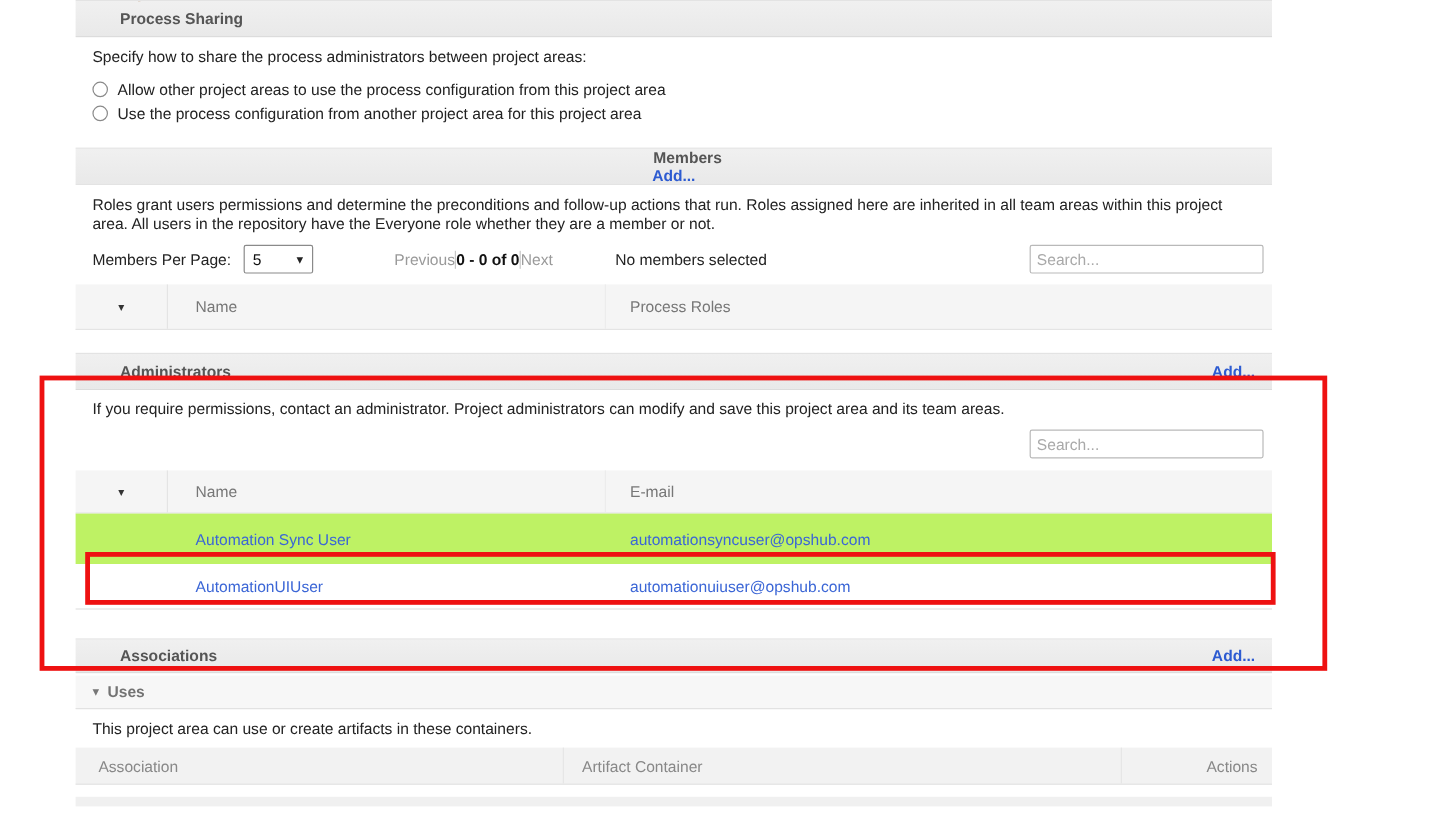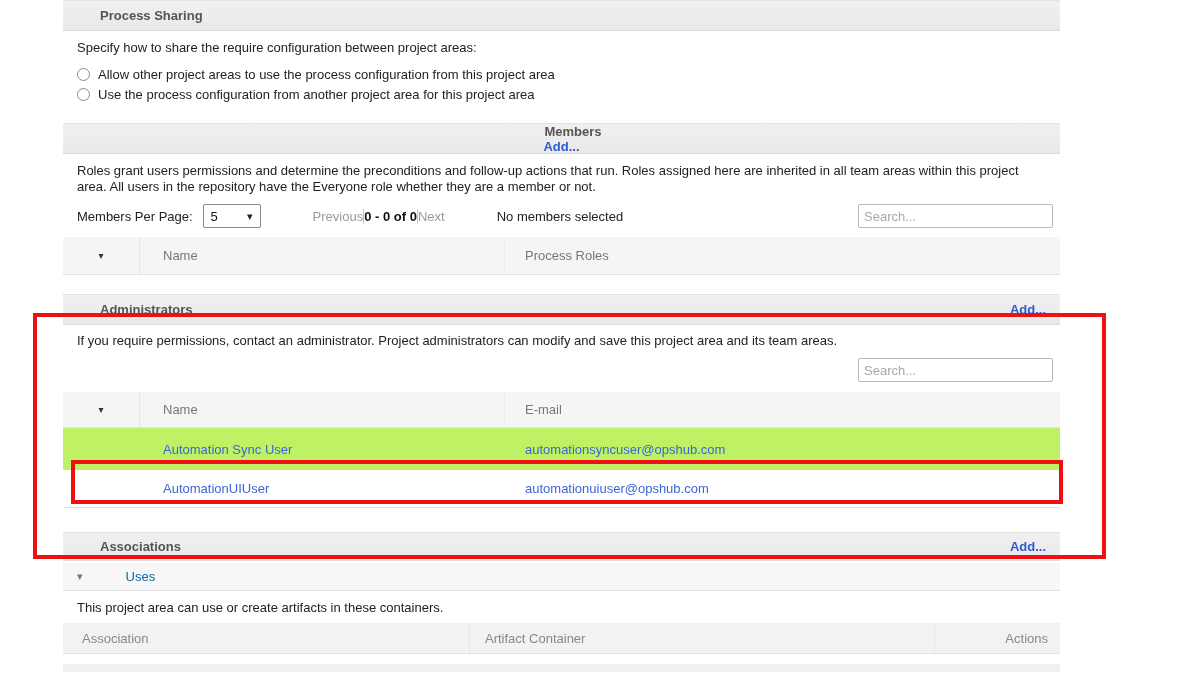--- a/index.html
+++ b/index.html
@@ -42,21 +42,21 @@
 
   .perpage-row { margin-top: 8px; height: 26px; display: flex; align-items: center; padding-left: 14px; position: relative; }
   .perpage-label { color: #222; }
   .select-box {
     margin-left: 10px; width: 58px; height: 24px;
     border: 1px solid #8a8a8a; border-radius: 2px; background: #fff;
     display: flex; align-items: center; justify-content: space-between;
     padding: 0 7px; cursor: pointer; color: #111;
   }
   .select-caret { font-size: 11px; color: #222; }
-  .pager { display: flex; align-items: flex-start; margin-left: 52px; }
+  .pager { display: flex; align-items: flex-start; margin-left: 68px; }
   .pager .muted { color: #9a9a9a; }
   .pager .vbar { color: #bbb; width: 1px; height: 15px; background: #c7c7c7; display: inline-block; }
   .pager .range { font-weight: bold; color: #111; }
   .selection-status { margin-left: 52px; color: #222; }
 
   .search-input {
     position: absolute; right: 7px; width: 195px; height: 24px;
     border: 1px solid #b9b9b9; border-radius: 2px; padding: 0 5px;
     font-family: "Liberation Sans", sans-serif; font-size: 13px; color: #333;
   }
@@ -87,21 +87,21 @@
   .data-row .cell-email { flex: 1; padding-left: 20px; }
   .row-link { color: #3b66d6; text-decoration: none; cursor: pointer; }
 
   .bar-assoc { margin-top: 24px; height: 29px; }
   .uses-bar {
     margin-top: 2px; height: 28px; background: #f7f7f7;
     border-bottom: 1px solid #e2e2e2;
     display: flex; align-items: center; gap: 7px; padding: 0 14px;
   }
   .uses-toggle { color: #777; font-size: 11px; cursor: pointer; }
-  .uses-title { font-weight: normal; color: #0369a1; margin-left: 36px; }
+  .uses-title { font-weight: bold; color: #737373; }
   .u-desc { margin-top: 9px; }
 
   .assoc-header {
     margin-top: 7px; height: 31px; background: #f2f2f2;
     border-bottom: 1px solid #e4e4e4;
     display: flex; align-items: center; color: #888;
   }
   .assoc-col1 { width: 407px; padding-left: 19px; border-right: 1px solid #e6e6e6; align-self: stretch; display: flex; align-items: center; }
   .assoc-col2 { width: 465px; padding-left: 15px; border-right: 1px solid #e6e6e6; align-self: stretch; display: flex; align-items: center; }
   .assoc-col3 { flex: 1; text-align: right; padding-right: 12px; }
@@ -115,21 +115,21 @@
 </head>
 <body>
 
 <div class="clip-fragment"></div>
 
 <div class="content">
 
   <div class="section-bar">
     <span class="section-title">Process Sharing</span>
   </div>
-  <div class="desc ps-desc">Specify how to share the require configuration between project areas:</div>
+  <div class="desc ps-desc">Specify how to share the process administrators between project areas:</div>
   <div class="radio-group">
     <div class="radio-row">
       <span class="radio-circle"></span>
       <span class="radio-label">Allow other project areas to use the process configuration from this project area</span>
     </div>
     <div class="radio-row">
       <span class="radio-circle"></span>
       <span class="radio-label">Use the process configuration from another project area for this project area</span>
     </div>
   </div>

